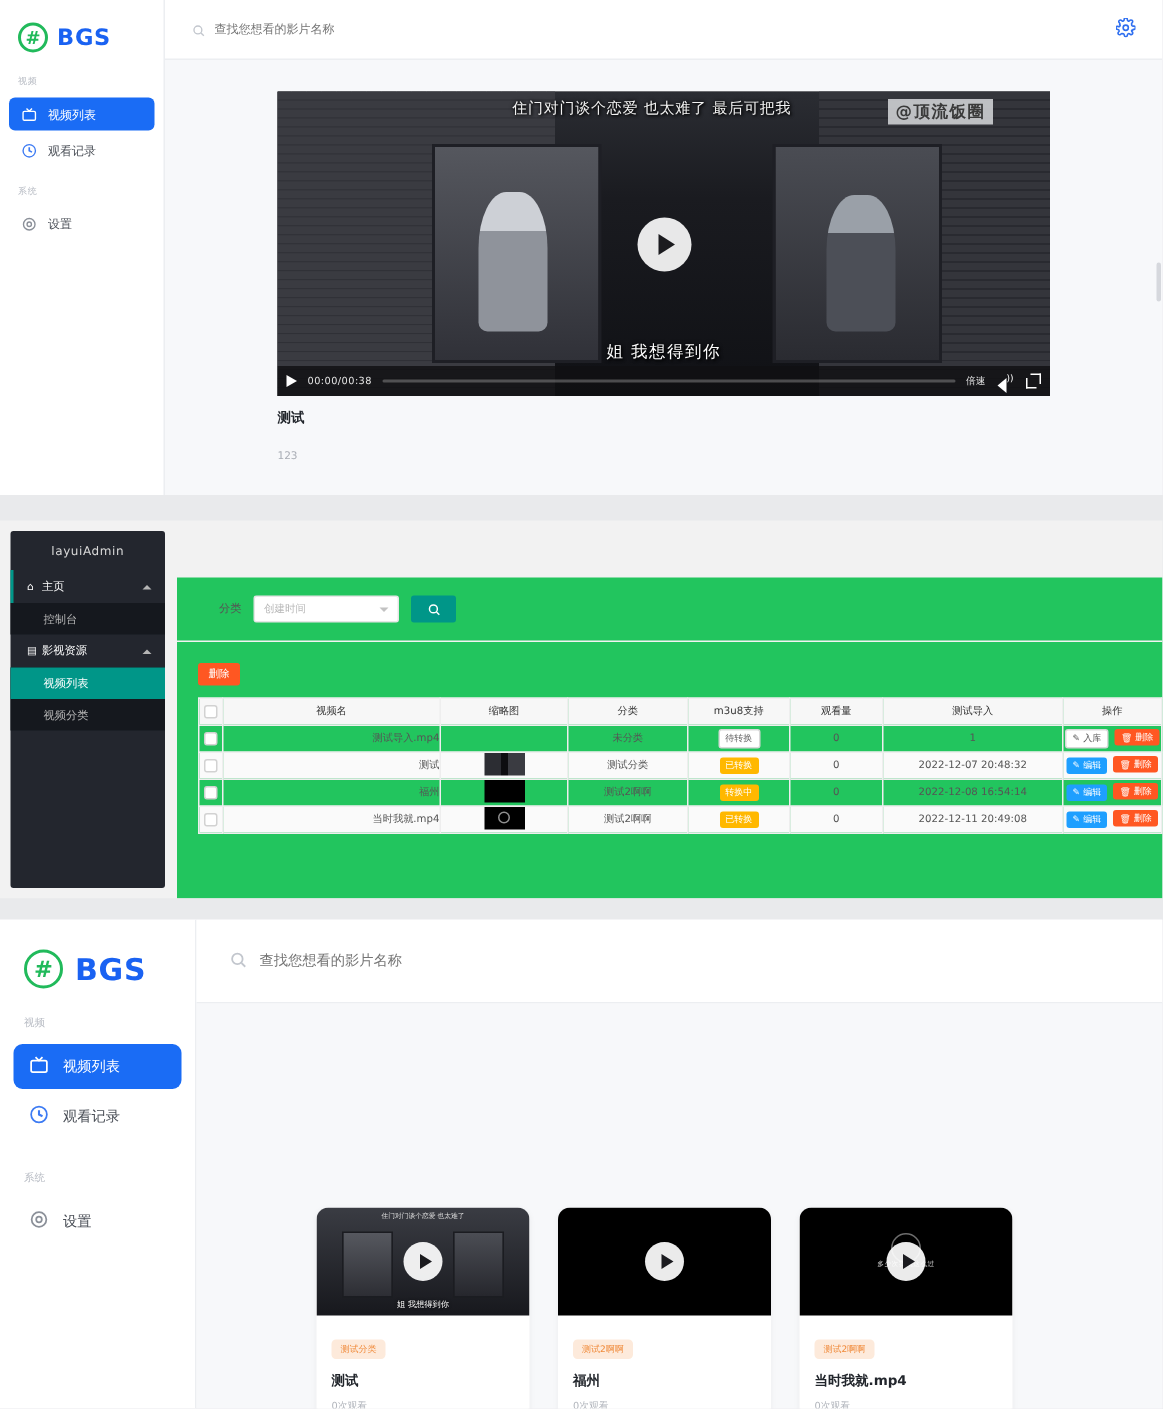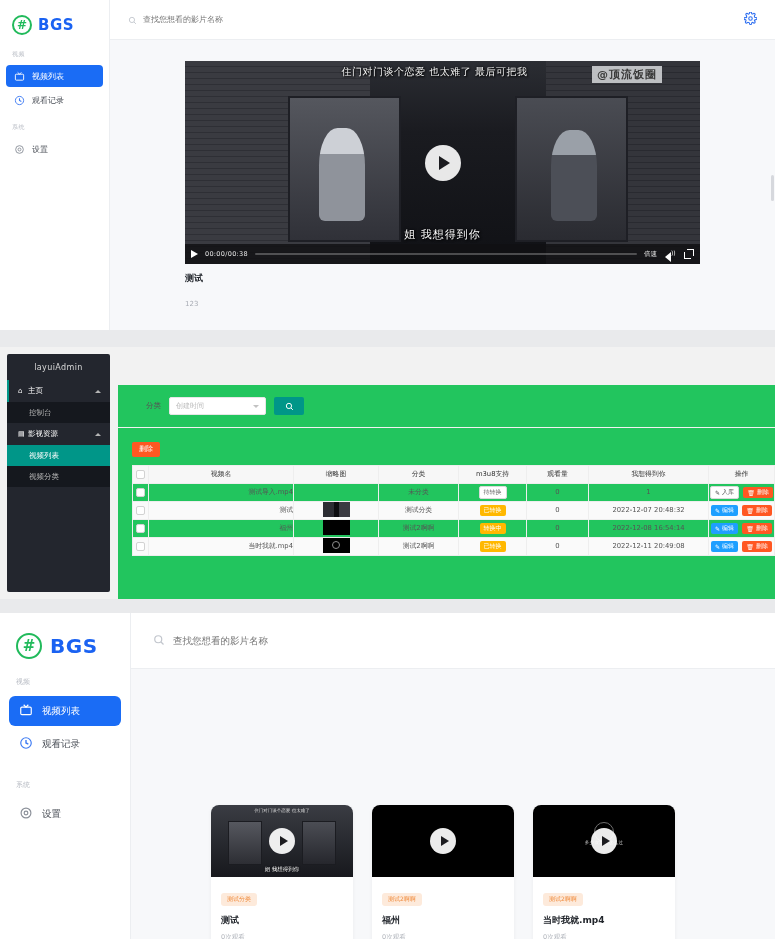--- a/index.html
+++ b/index.html
@@ -395,21 +395,21 @@
       <thead>
         <tr>
           <th style="width:16px">
             <span class="la-cb"></span>
           </th>
           <th style="width:145px">视频名</th>
           <th style="width:85px">缩略图</th>
           <th style="width:80px">分类</th>
           <th style="width:68px">m3u8支持</th>
           <th style="width:62px">观看量</th>
-          <th style="width:120px">我想得到你</th>
+          <th style="width:120px">测试导入</th>
           <th>操作</th>
         </tr>
       </thead>
       <tbody>
         <tr>
           <td><span class="la-cb"></span></td>
           <td class="left">测试导入.mp4</td>
           <td></td>
           <td>未分类</td>
           <td><span class="badge pending">待转换</span></td>

